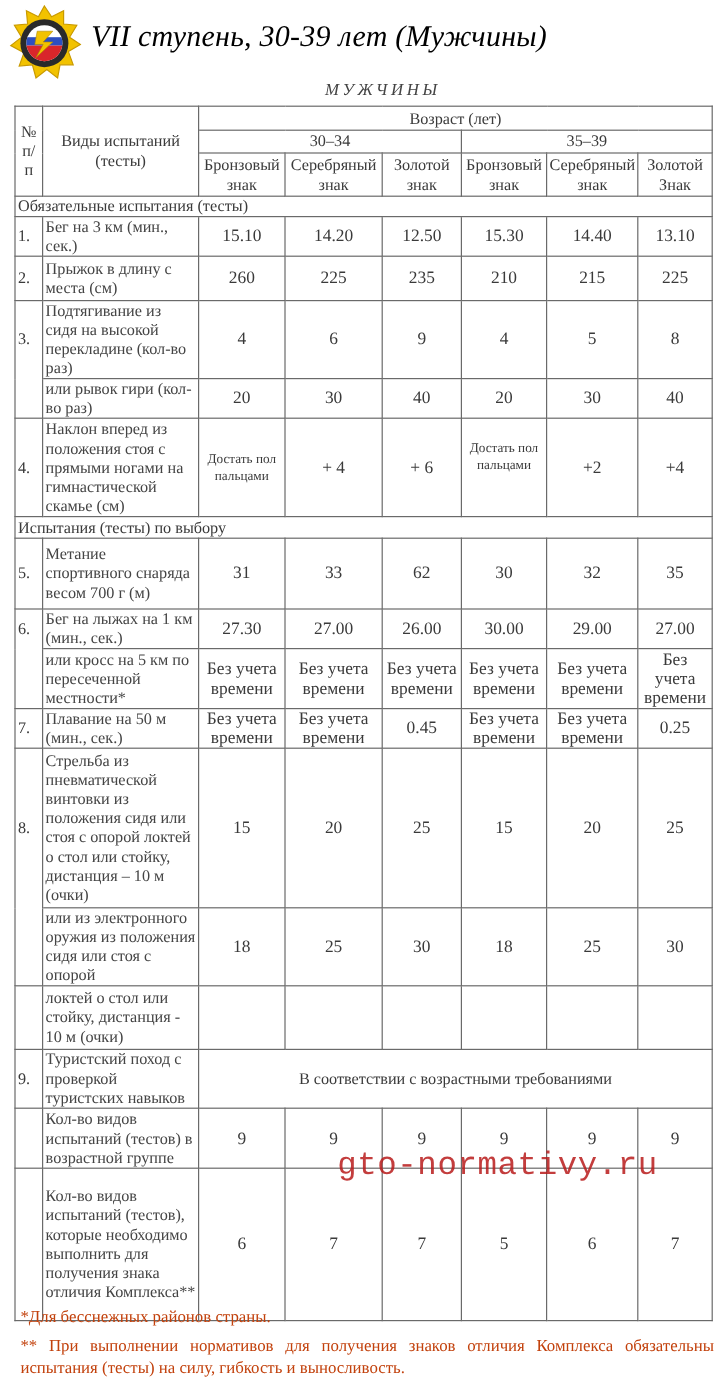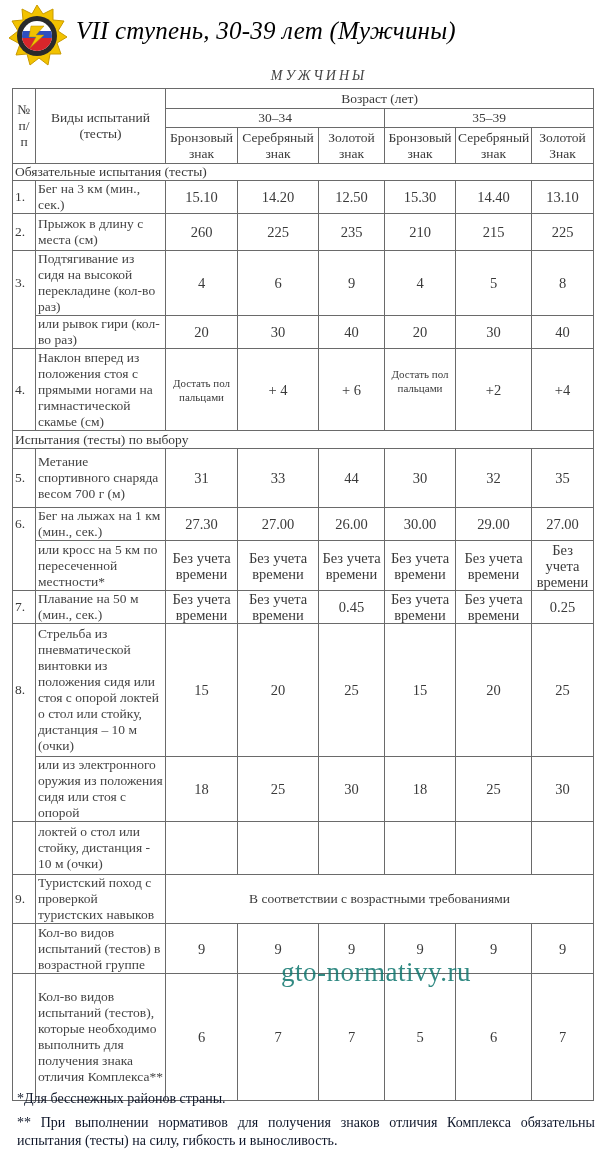--- a/index.html
+++ b/index.html
@@ -29,27 +29,27 @@
   td.num { vertical-align: top; padding-top: 1px; padding-left: 2px; }
   td.name { text-align: left; vertical-align: top; padding-left: 3px; padding-top: 1px; color:#444; }
   td.val { text-align: center; font-size: 14.5px; }
   td.val.small { font-size: 11px; line-height: 14px; }
   td.hdr { text-align: center; }
   td.section { text-align: left; padding-left: 2px; }
   td.wide { text-align: center; }
   .nob-top { border-top: none !important; }
   .nob-bottom { border-bottom: none !important; }
   .footnotes {
-    position: absolute; left: 17px; top: 1090px; width: 578px; font-size: 14px; color: #0f172a;
+    position: absolute; left: 17px; top: 1090px; width: 578px; font-size: 14px; color: #c2410c;
     line-height: 18px;
   }
   .fn2 { text-align: justify; text-align-last: left; margin-top: 6px; }
   .watermark {
-    position: absolute; left: 281px; top: 957px; font-size: 27px; color: #0f766e;
-    letter-spacing: 0.5px; opacity: 0.85; white-space: nowrap;
+    position: absolute; left: 281px; top: 957px; font-size: 27px; color: #b91c1c;
+    letter-spacing: 0.5px; opacity: 0.85; white-space: nowrap; font-family: Liberation Mono, monospace;
   }
 </style>
 </head>
 <body>
 
 <div class="header">
   <svg class="logo" viewBox="0 0 62 62">
     <polygon points="31,1 37,10 47,5 47,16 58,17 52,27 61,33 51,39 55,50 44,50 42,61 33,54 24,61 21,50 10,51 14,40 3,34 12,27 6,17 17,16 16,5 26,10" fill="#f2c200" stroke="#c99a00" stroke-width="1"></polygon>
     <circle cx="31" cy="32" r="20" fill="#2a2a2a"></circle>
     <circle cx="31" cy="32" r="15" fill="#ffffff"></circle>
@@ -155,21 +155,21 @@
   </tr>
   <tr style="height:18px">
     <td class="section" colspan="8">Испытания (тесты) по выбору</td>
   </tr>
 
   <tr style="height:59px">
     <td class="num">5.</td>
     <td class="name">Метание спортивного снаряда весом 700 г (м)</td>
     <td class="val">31</td>
     <td class="val">33</td>
-    <td class="val">44</td>
+    <td class="val">62</td>
     <td class="val">30</td>
     <td class="val">32</td>
     <td class="val">35</td>
   </tr>
 
   <tr style="height:33px">
     <td class="num nob-bottom">6.</td>
     <td class="name">Бег на лыжах на 1 км (мин., сек.)</td>
     <td class="val">27.30</td>
     <td class="val">27.00</td>

